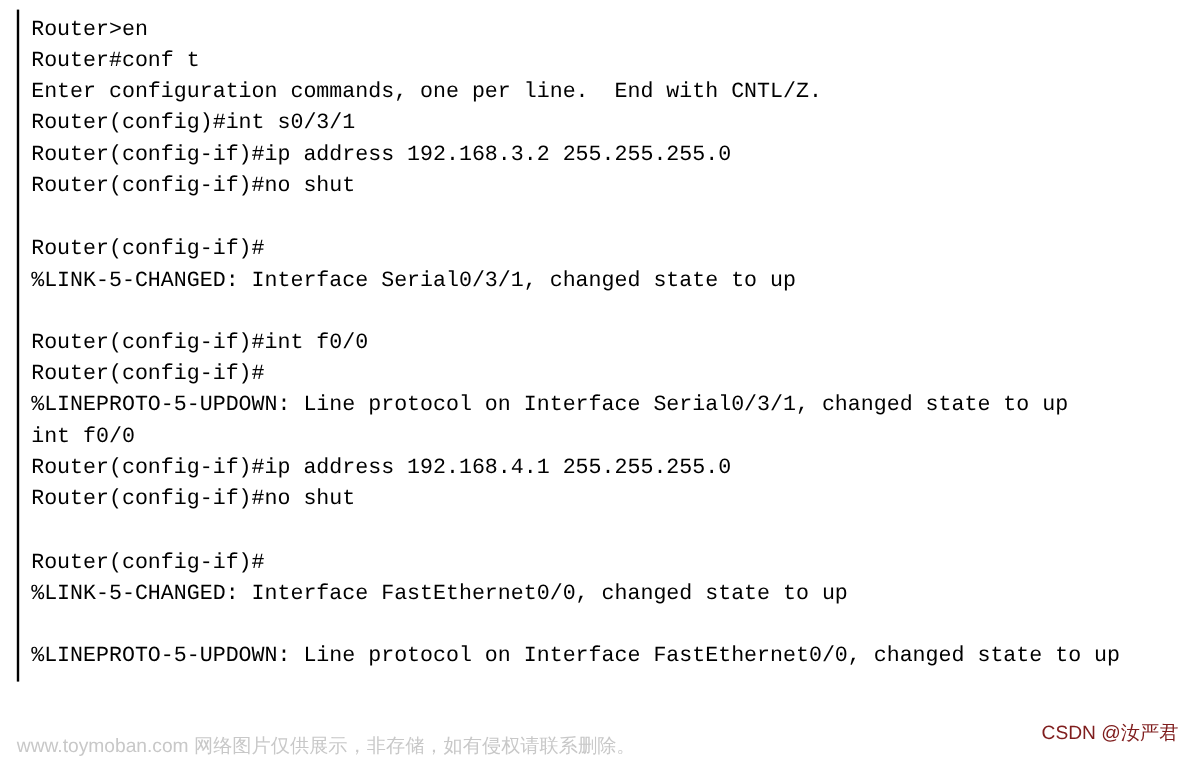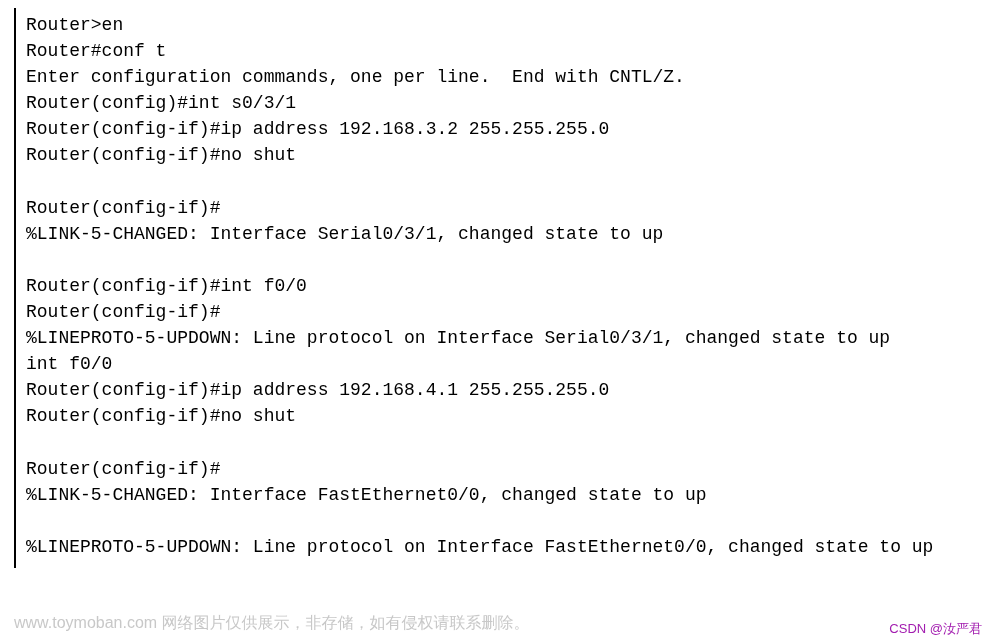--- a/index.html
+++ b/index.html
@@ -34,25 +34,25 @@
       position: absolute;
       bottom: 6px;
       left: 14px;
       font-family: Arial, "Microsoft YaHei", sans-serif;
       font-size: 16px;
       color: #c8c8c8;
       white-space: nowrap;
     }
     .watermark-right {
       position: absolute;
-      bottom: 1px;
+      bottom: 17px;
       right: 18px;
       font-family: Arial, "Microsoft YaHei", sans-serif;
-      font-size: 13px;
-      color: #a21caf;
+      font-size: 16px;
+      color: #7f1d1d;
       white-space: nowrap;
     }
   </style>
 </head>
 <body>
 
 <div class="terminal" id="terminal-output"><span class="line">Router&gt;en</span><span class="line">Router#conf t</span><span class="line">Enter configuration commands, one per line.  End with CNTL/Z.</span><span class="line">Router(config)#int s0/3/1</span><span class="line">Router(config-if)#ip address 192.168.3.2 255.255.255.0</span><span class="line">Router(config-if)#no shut</span><span class="line">&nbsp;</span><span class="line">Router(config-if)#</span><span class="line">%LINK-5-CHANGED: Interface Serial0/3/1, changed state to up</span><span class="line">&nbsp;</span><span class="line">Router(config-if)#int f0/0</span><span class="line">Router(config-if)#</span><span class="line">%LINEPROTO-5-UPDOWN: Line protocol on Interface Serial0/3/1, changed state to up</span><span class="line">int f0/0</span><span class="line">Router(config-if)#ip address 192.168.4.1 255.255.255.0</span><span class="line">Router(config-if)#no shut</span><span class="line">&nbsp;</span><span class="line">Router(config-if)#</span><span class="line">%LINK-5-CHANGED: Interface FastEthernet0/0, changed state to up</span><span class="line">&nbsp;</span><span class="line">%LINEPROTO-5-UPDOWN: Line protocol on Interface FastEthernet0/0, changed state to up</span></div>
 
 <div class="watermark-left">www.toymoban.com 网络图片仅供展示，非存储，如有侵权请联系删除。</div>
 <div class="watermark-right">CSDN @汝严君</div>

